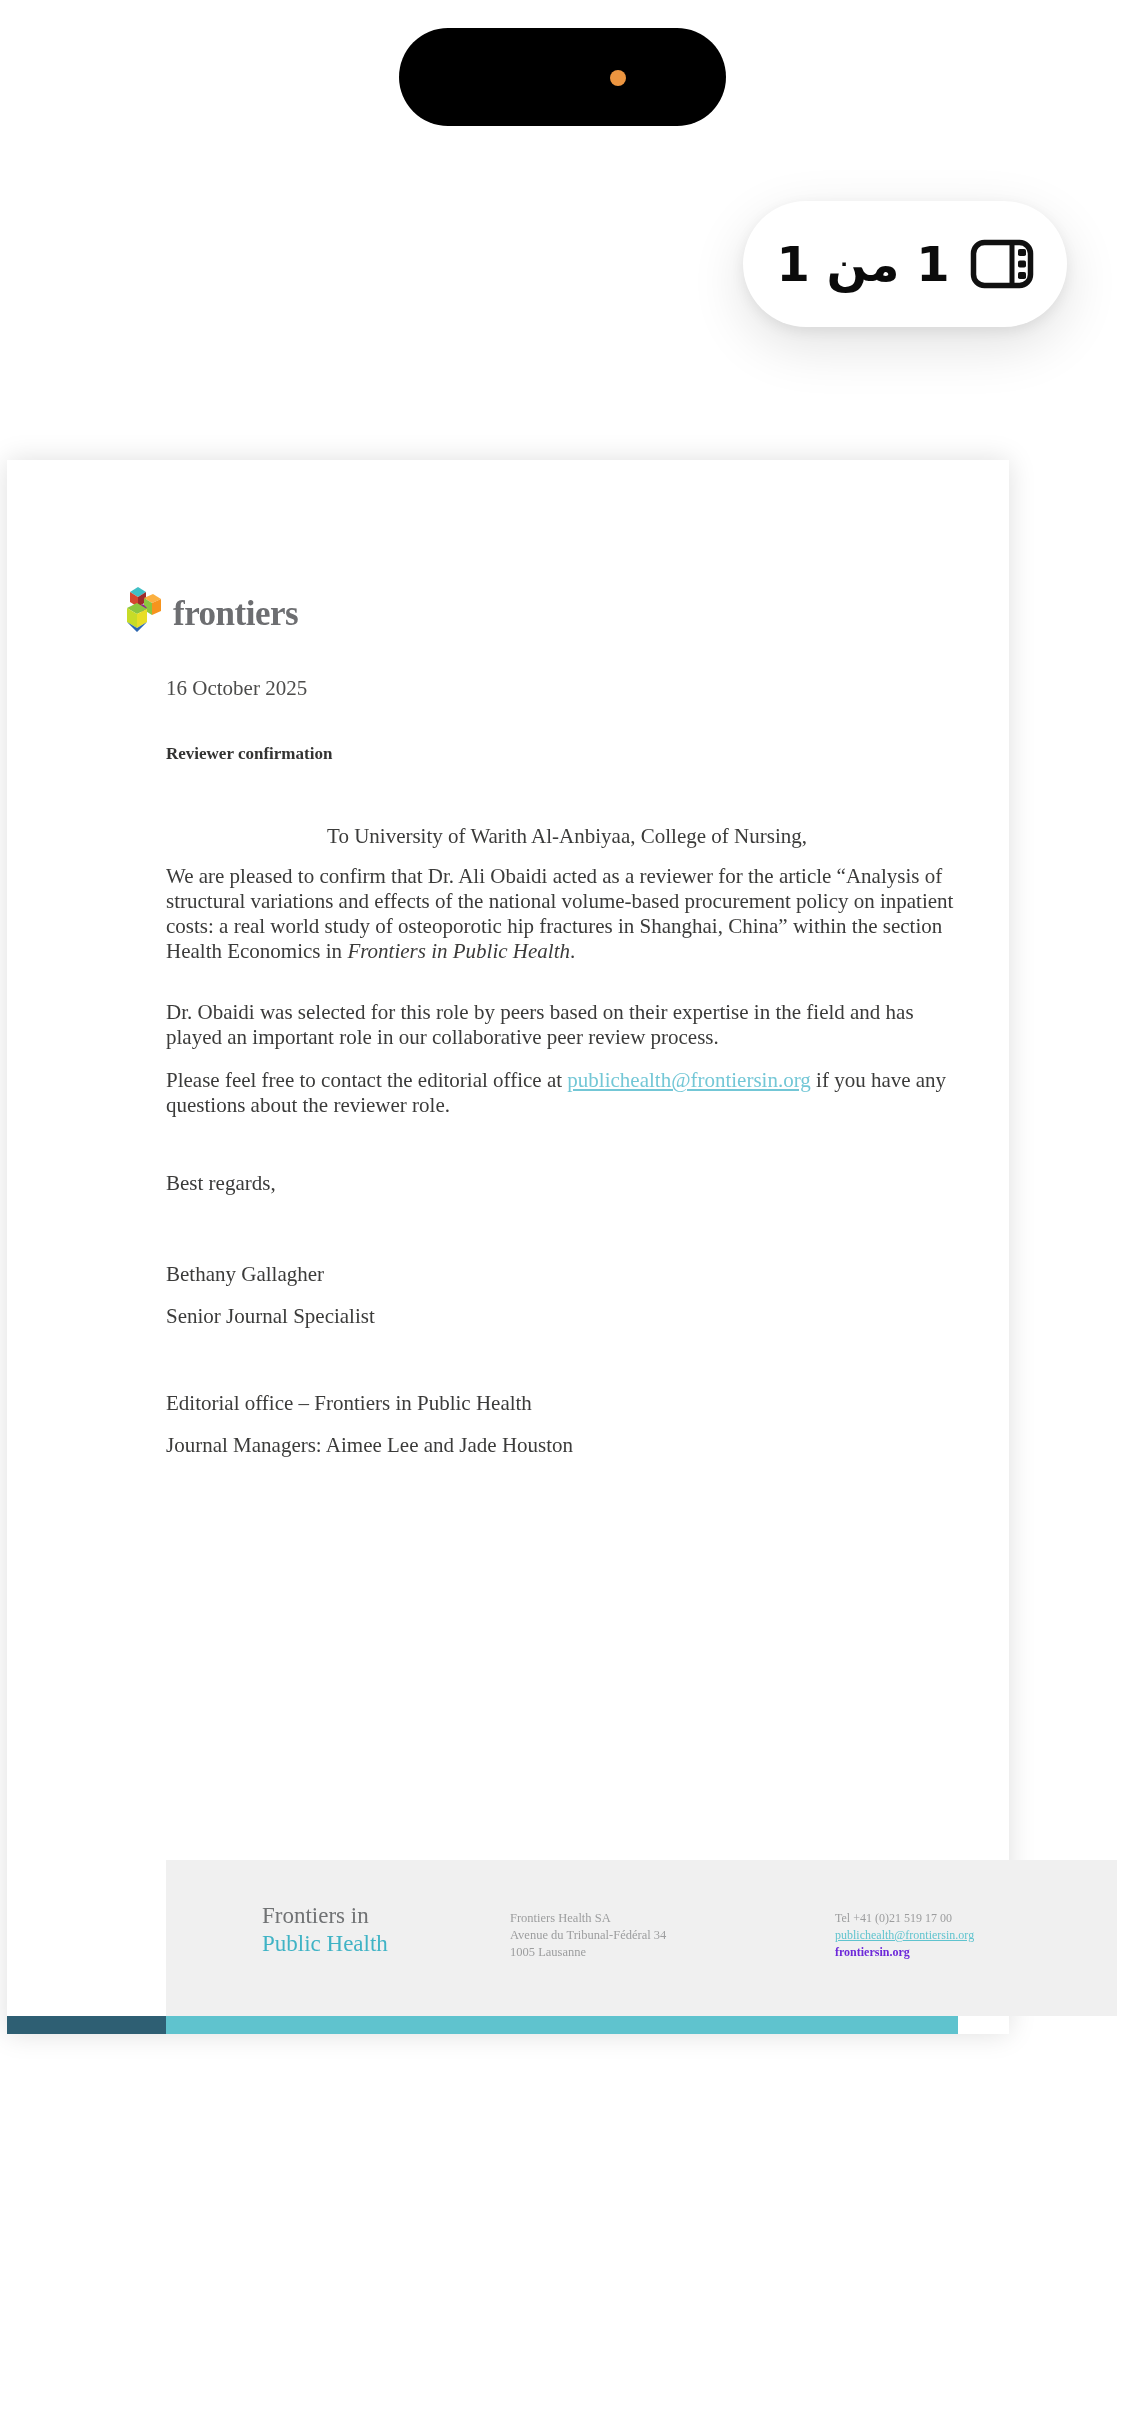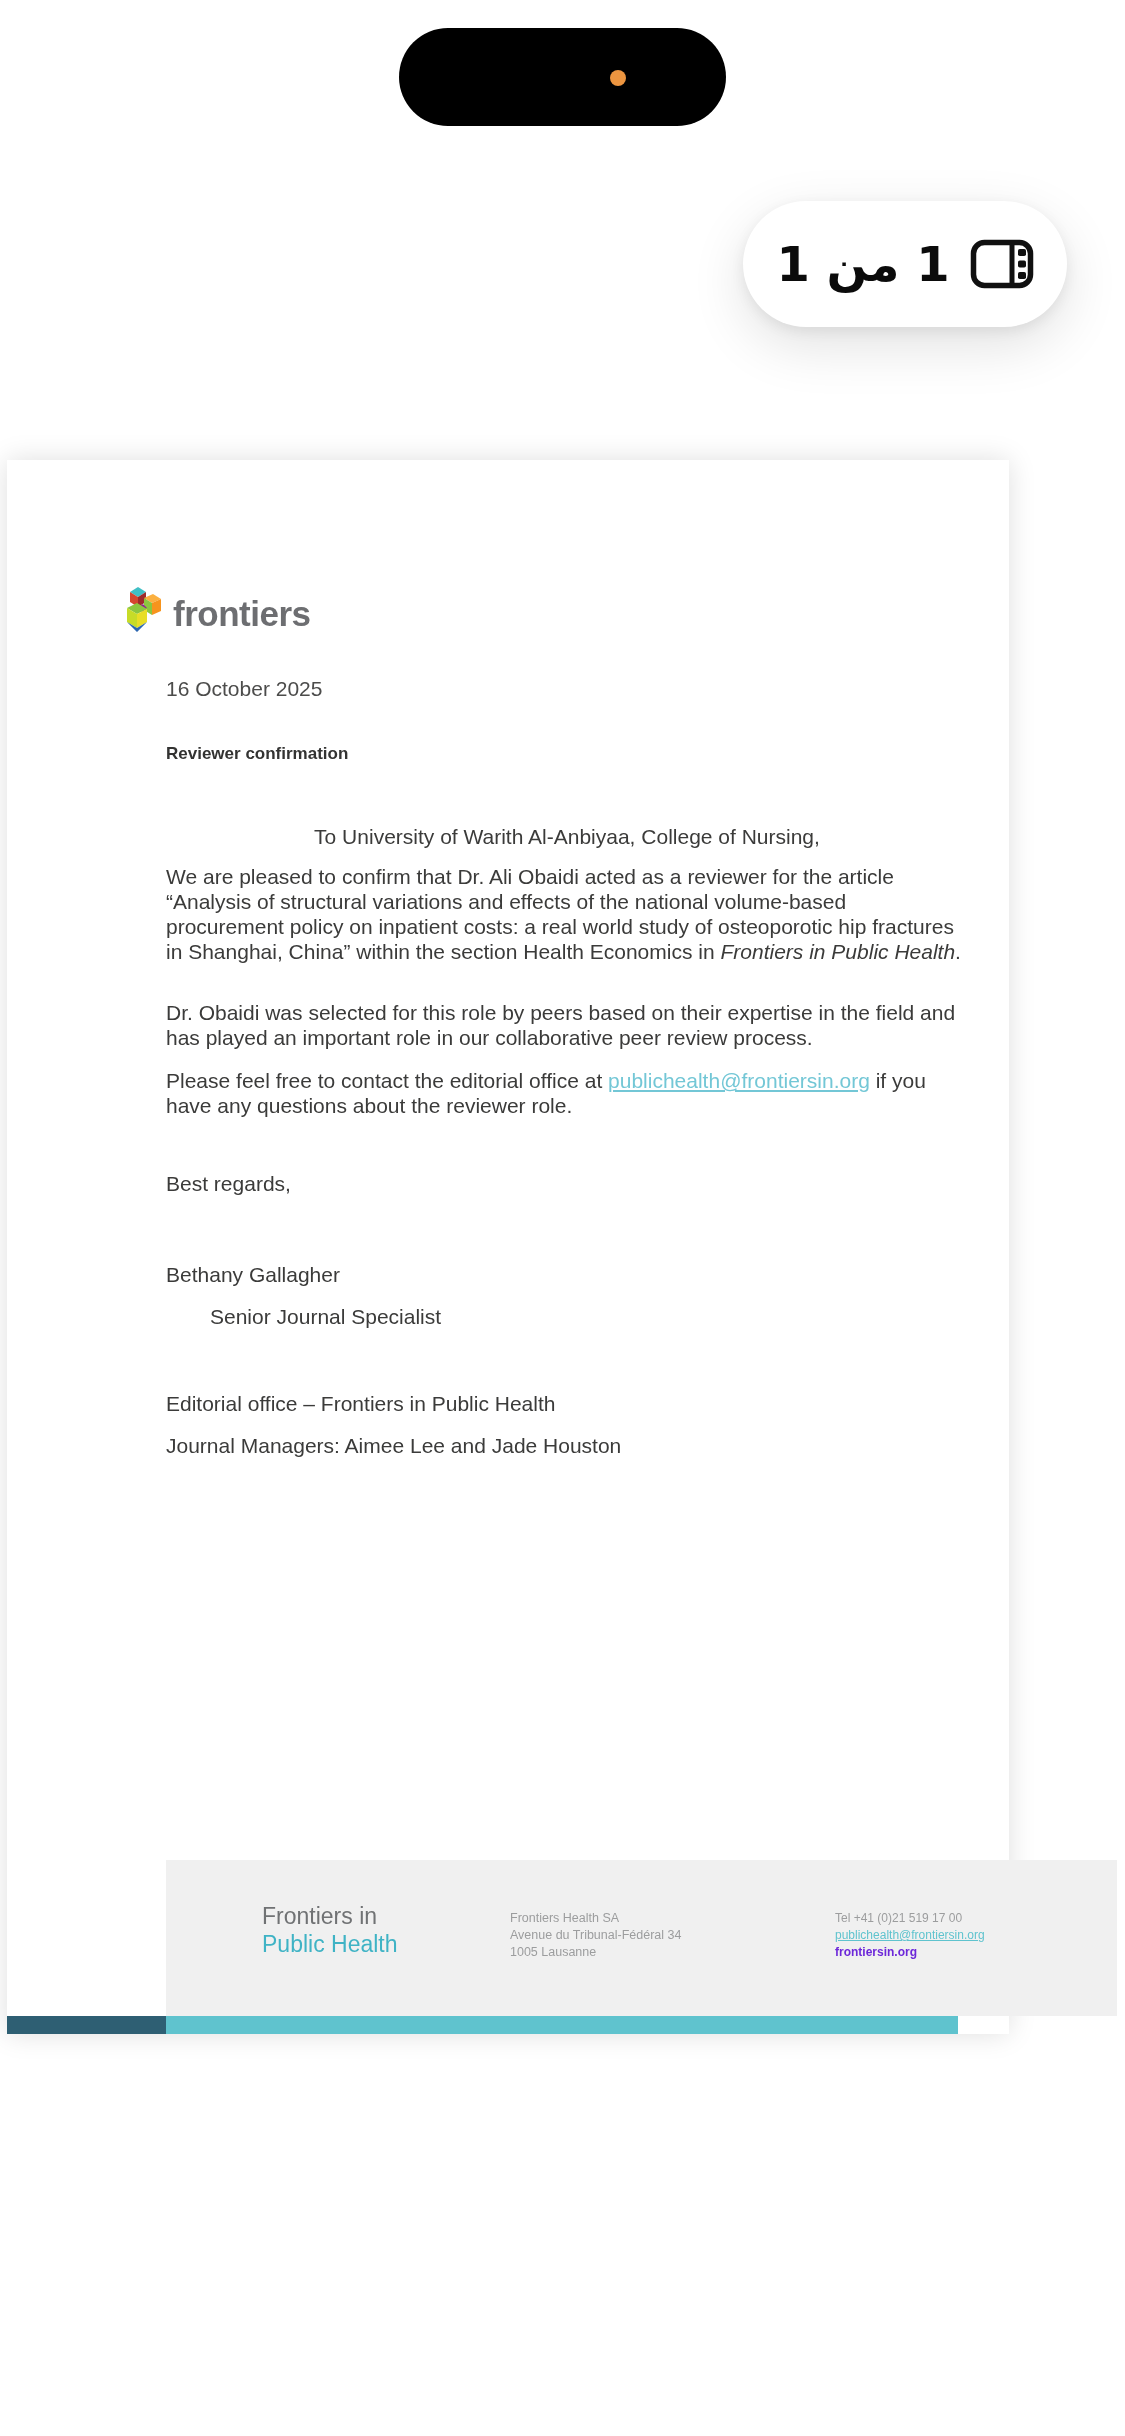--- a/index.html
+++ b/index.html
@@ -28,36 +28,37 @@
     font-family:"DejaVu Sans", sans-serif;
     font-size:48px;font-weight:600;color:#0b0b0b;line-height:1;
     direction:rtl;
   }
   .page-indicator svg{display:block;}
   
   .doc-page{
     position:absolute;left:7px;top:460px;width:1002px;height:1574px;
     background:#ffffff;
     box-shadow:0 0 26px rgba(0,0,0,.13);
+    font-family:Liberation Serif, serif;
   }
   .logo{position:absolute;left:115px;top:124px;display:flex;align-items:center;gap:9px;}
   .logo .wordmark{
     font-size:35px;font-weight:bold;color:#6D6E71;letter-spacing:-0.5px;line-height:1;
     padding-top:4px;
   }
   .block{position:absolute;left:159px;width:802px;font-size:21px;line-height:25px;color:#3B3B3A;}
   .date-line{top:216px;color:#4C4C4B;}
   .doc-title{top:279px;font-size:17px;font-weight:bold;color:#333332;line-height:30px;}
   .salutation{top:364px;text-align:center;}
   .para1{top:404px;}
   .para2{top:540px;}
   .para3{top:608px;}
   .closing{top:711px;}
   .signer-name{top:802px;}
-  .signer-role{top:844px;margin-left:44px;}
+  .signer-role{top:844px;}
   .office-line{top:931px;}
   .managers-line{top:973px;}
   .italic{font-style:italic;}
   .body-link{color:#73C7D6;text-decoration:underline;cursor:pointer;}
   
   .doc-footer{
     position:absolute;left:159px;top:1400px;width:951px;height:156px;
     background:#F0F0F0;
   }
   .f-col1{position:absolute;left:96px;top:42px;font-size:23px;line-height:28px;color:#707274;}

